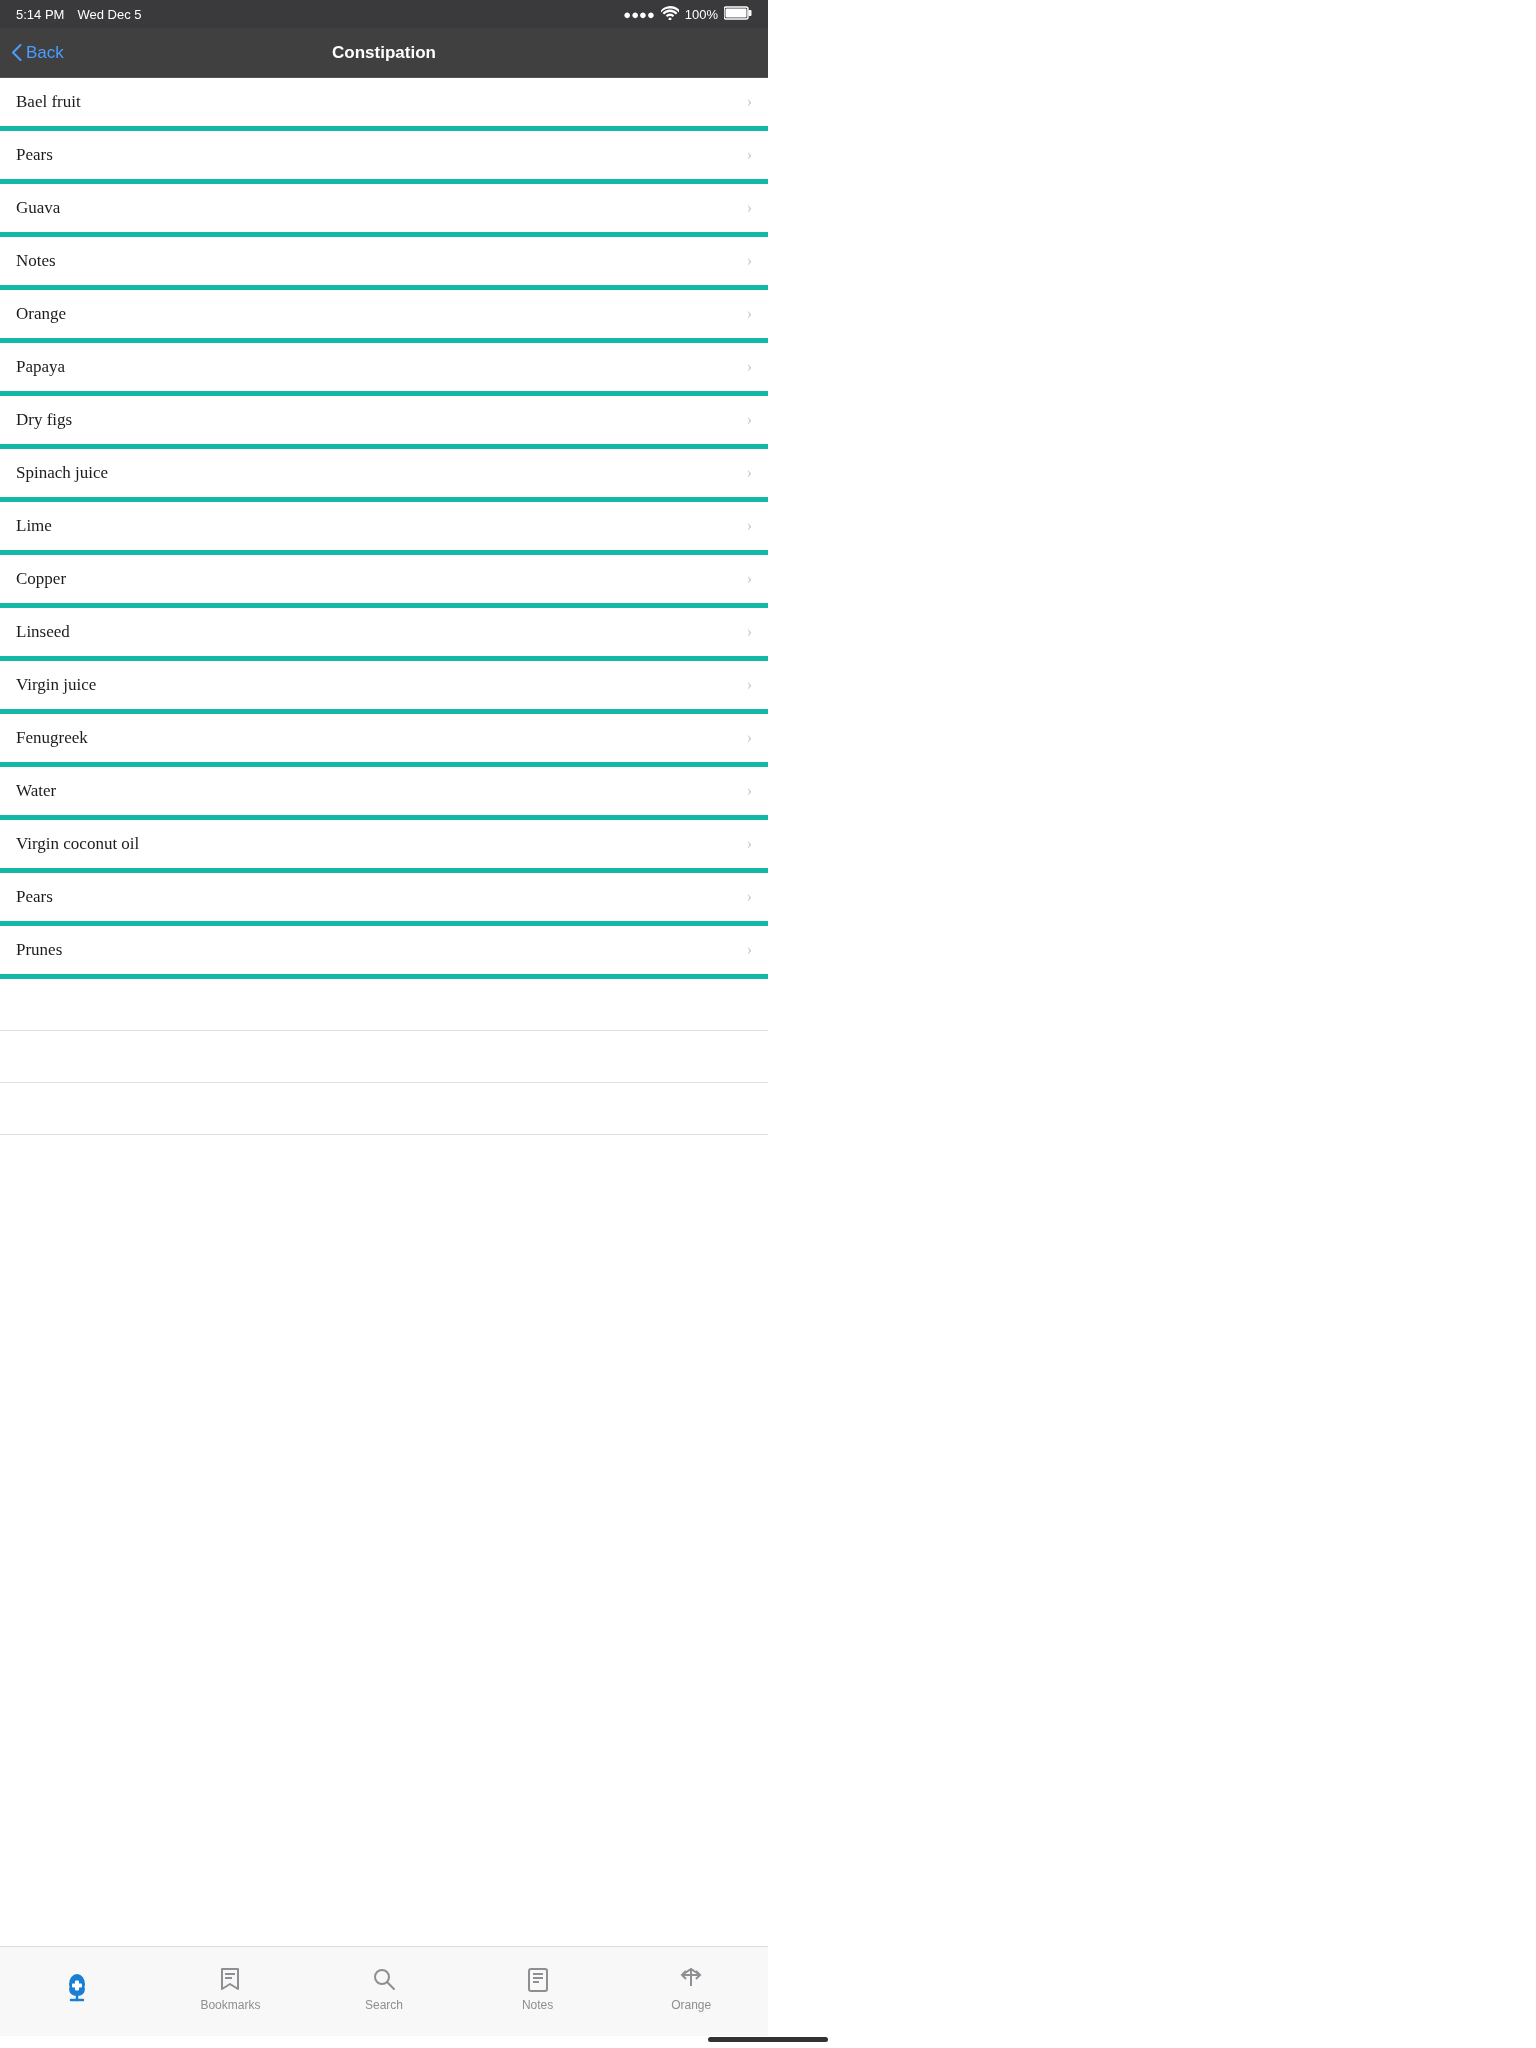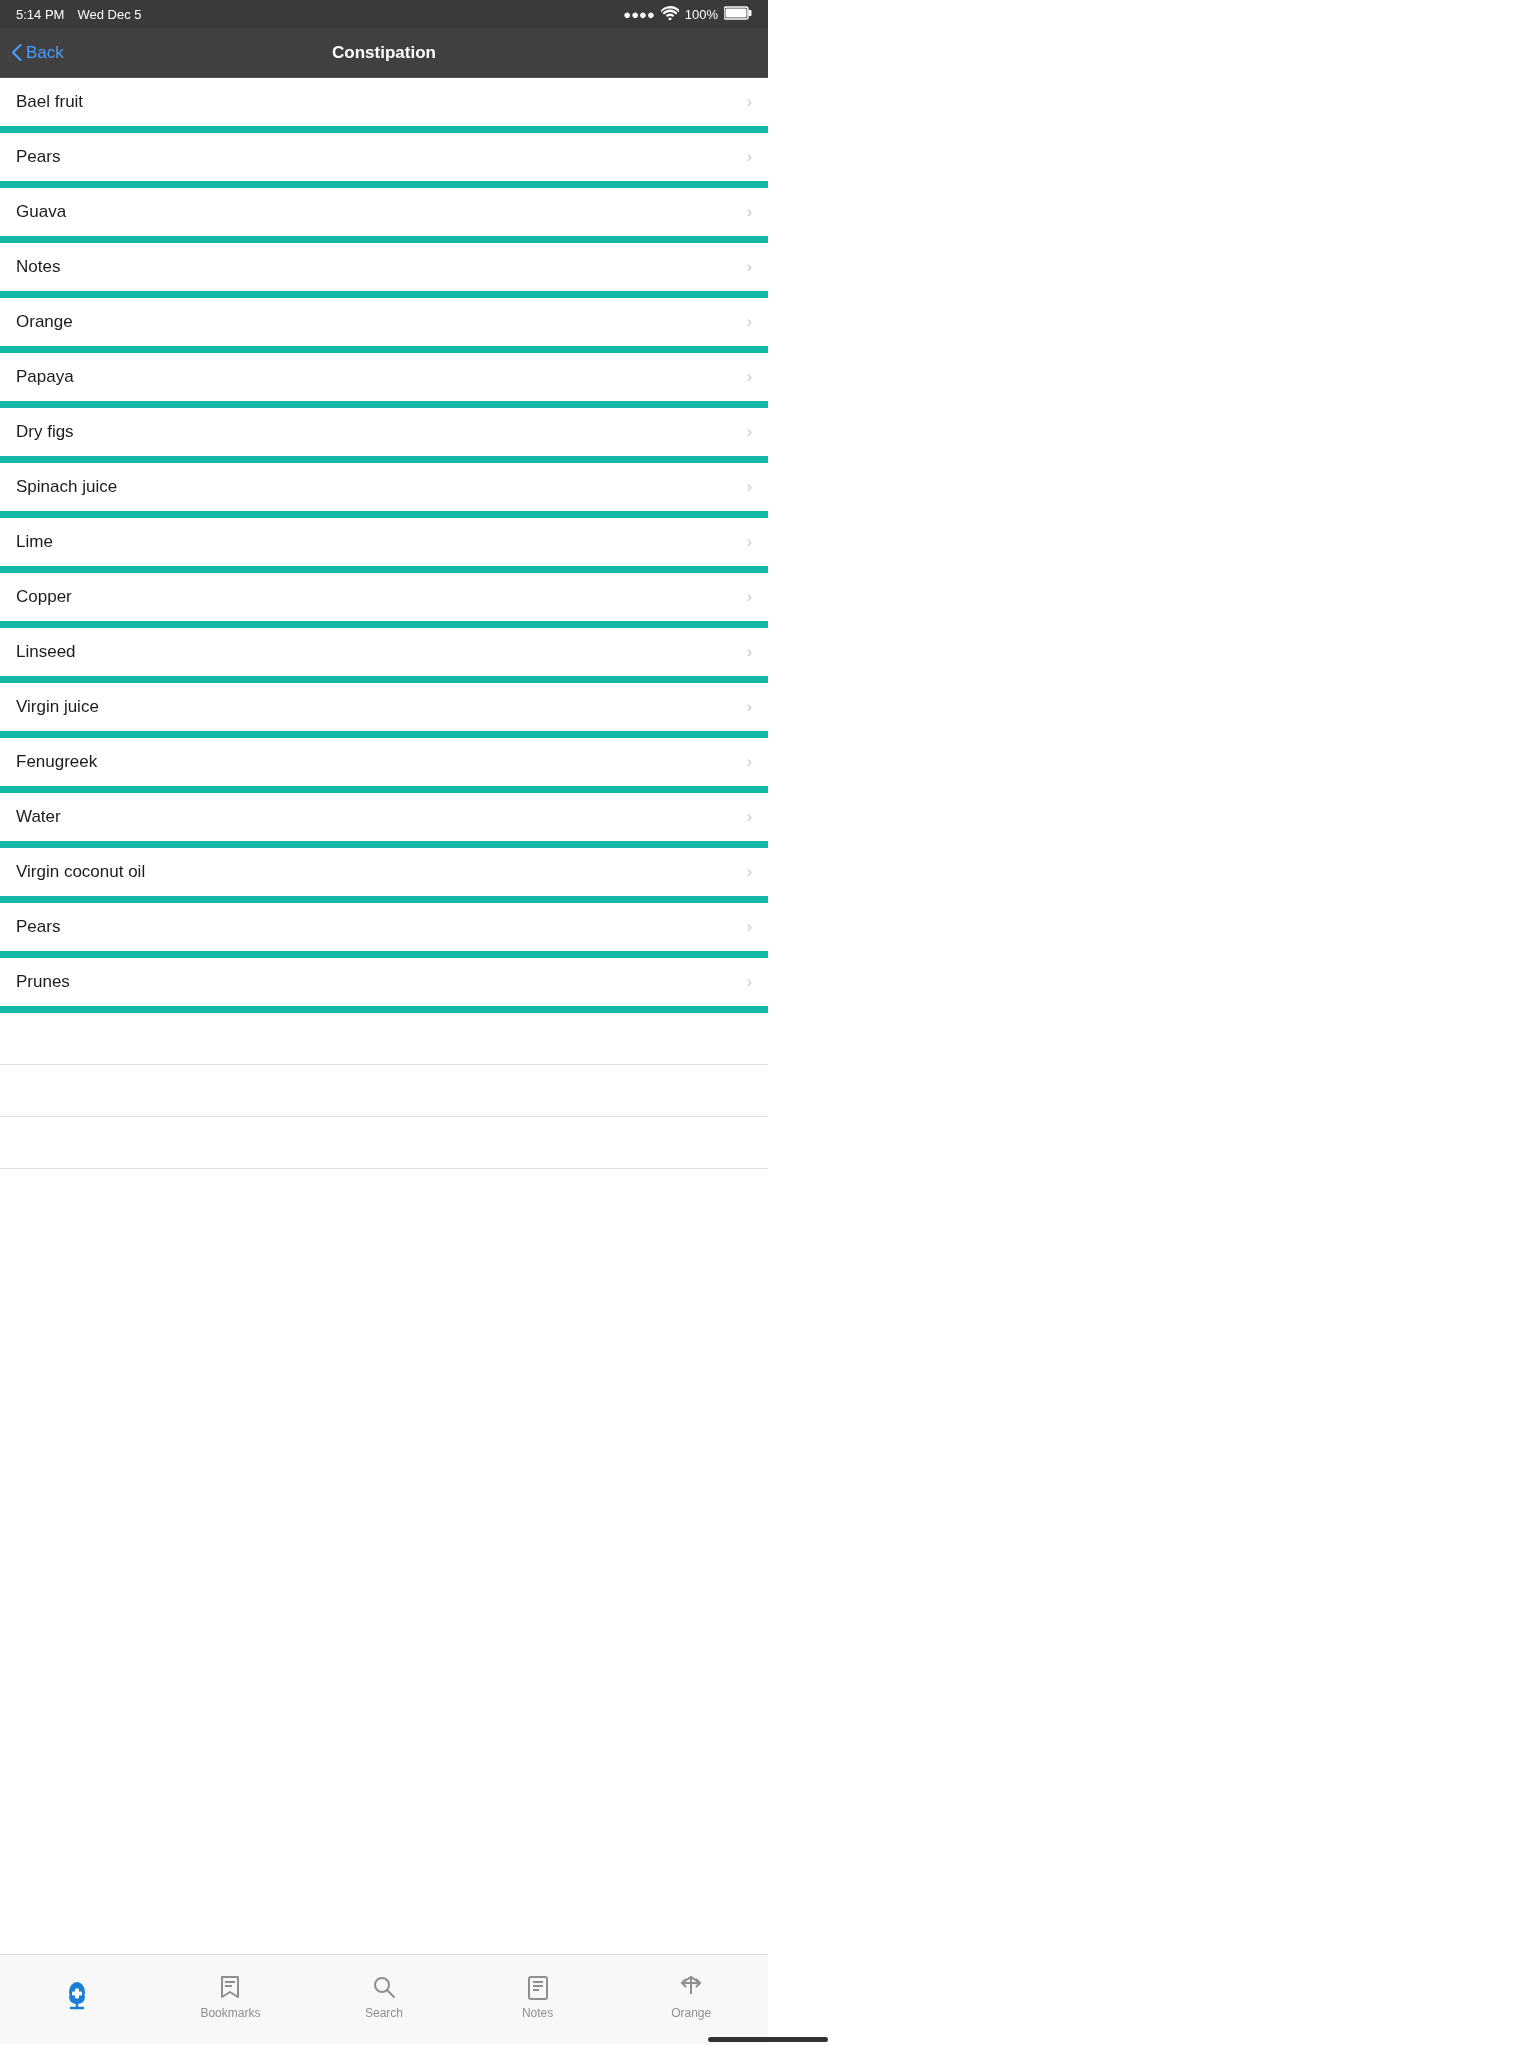--- a/index.html
+++ b/index.html
@@ -73,24 +73,25 @@
     .list-container {
       background: #fff;
       flex: 1;
     }
 
     .list-item {
       display: flex;
       align-items: center;
       justify-content: space-between;
       padding: 14px 16px;
-      border-bottom: 7px solid #14b8a6;
+      border-bottom: 5px solid #14b8a6;
       min-height: 52px;
       cursor: pointer;
       background: #fff;
+      font-family: Liberation Serif, serif;
     }
 
     .list-item-label {
       font-size: 17px;
       color: #1c1c1e;
     }
 
     .chevron-icon {
       color: #c7c7cc;
       font-size: 16px;
@@ -98,21 +99,21 @@
 
     
     .empty-row {
       height: 52px;
       border-bottom: 1px solid #e0e0e0;
     }
 
     
     .tab-bar {
       position: fixed;
-      bottom: 4px;
+      bottom: 12px;
       left: 0;
       width: 768px;
       background: #f8f8f8;
       border-top: 1px solid #ddd;
       display: flex;
       align-items: center;
       height: 90px;
       padding-bottom: 16px;
     }
 

